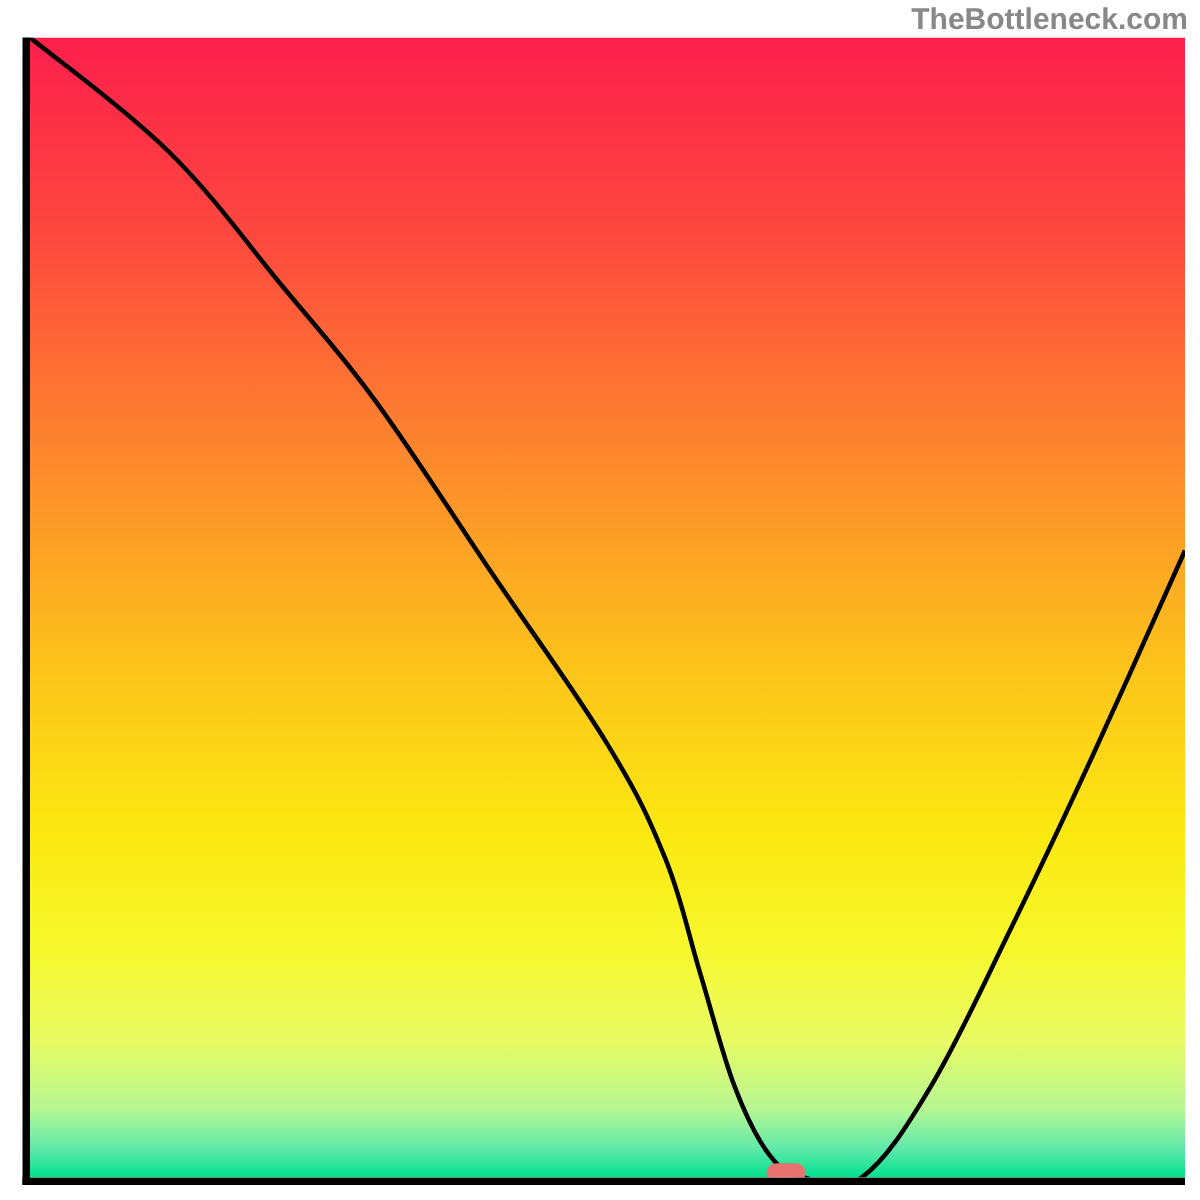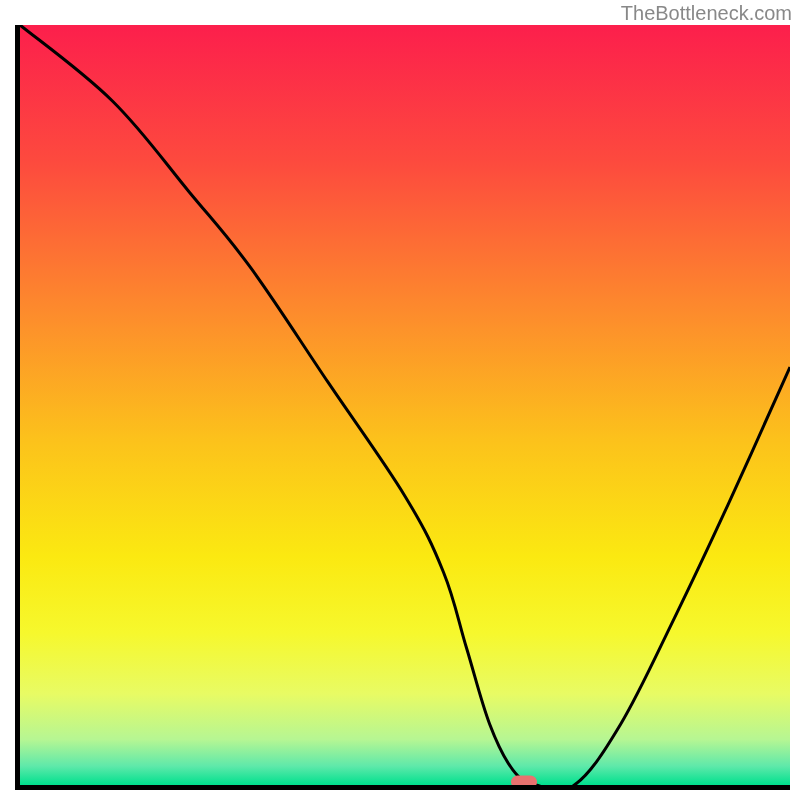--- a/index.html
+++ b/index.html
@@ -15,21 +15,21 @@
     position: relative;
     width: 800px;
     height: 800px;
   }
   .watermark {
     position: absolute;
     top: 2px;
     right: 8px;
     color: #888888;
     font-size: 20px;
-    font-weight: 400;
+    font-weight: 700;
     z-index: 10;
   }
   .plot-area {
     position: absolute;
     left: 15px;
     top: 25px;
     width: 770px;
     height: 760px;
     border-left: 5px solid #000000;
     border-bottom: 5px solid #000000;

